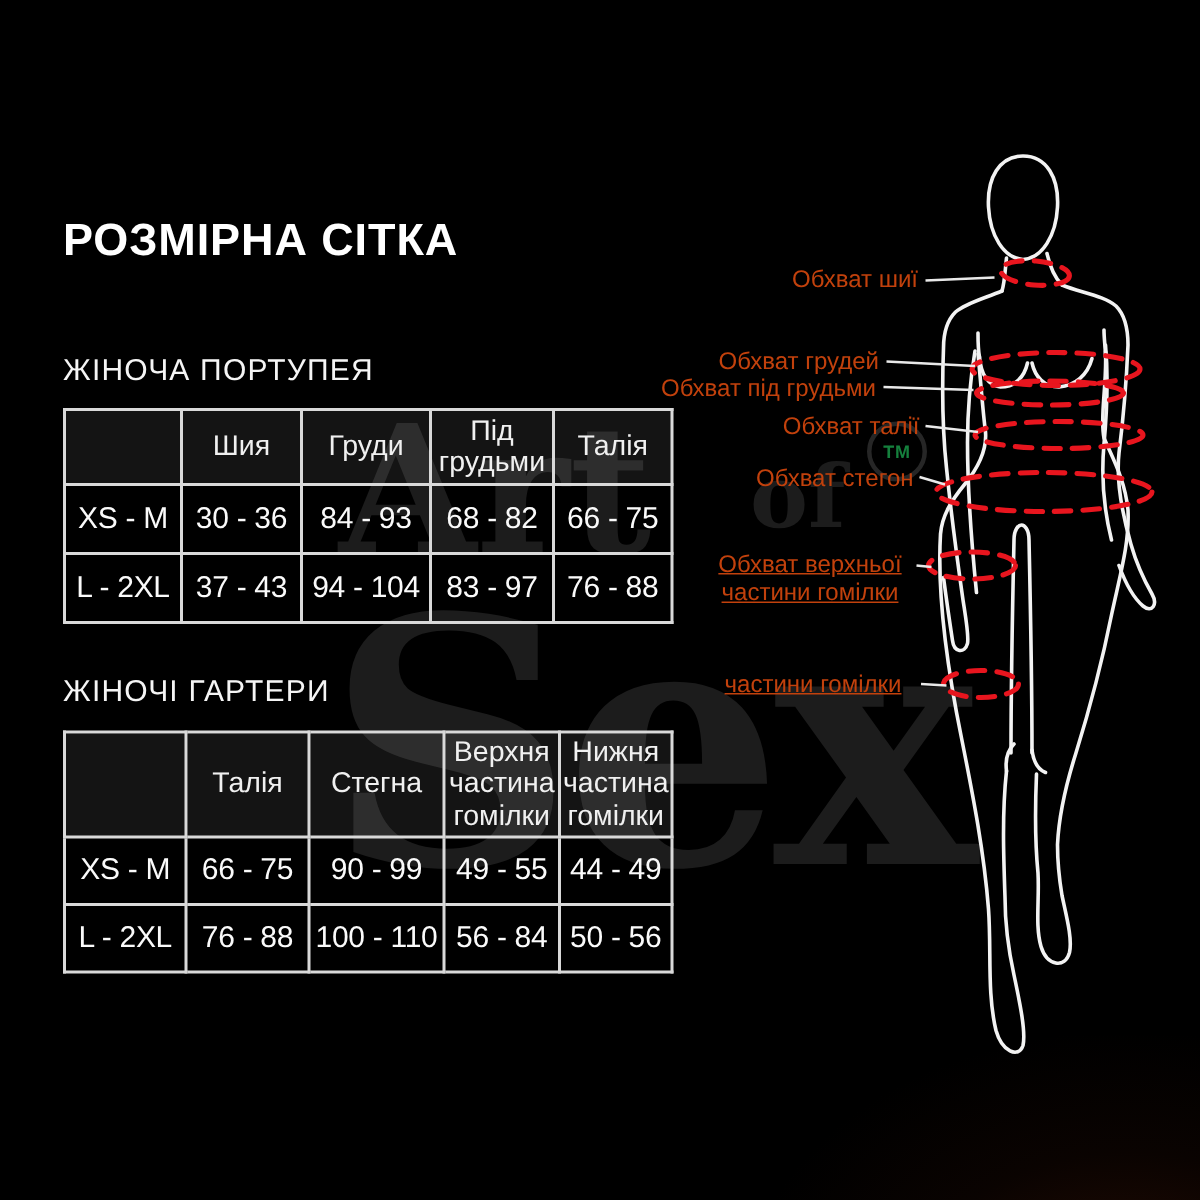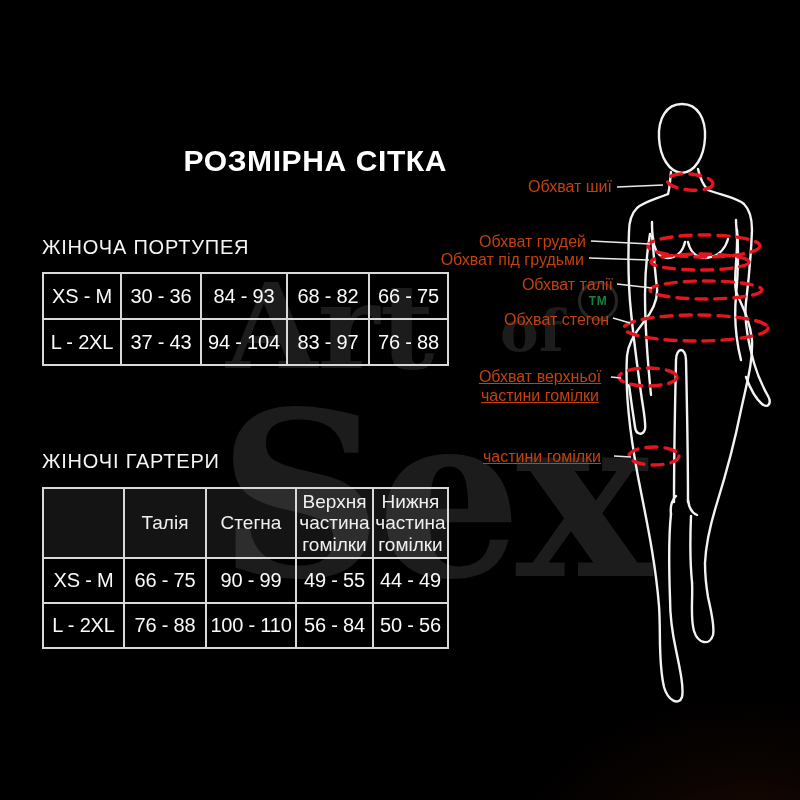--- a/index.html
+++ b/index.html
@@ -17,21 +17,21 @@
   .wm-art{left:226px;top:268px;font-size:118px;font-weight:600;}
   .wm-of{left:500px;top:302px;font-size:58px;font-weight:600;text-align:right;}
   .wm-sex{left:218px;top:382px;font-size:228px;font-weight:600;letter-spacing:-6px;}
   .wm-tm{
     position:absolute;left:578px;top:281px;width:34px;height:34px;border:3px solid #262626;
     border-radius:50%;display:flex;align-items:center;justify-content:center;
     font-family:"Liberation Sans",sans-serif;font-size:12px;font-weight:bold;color:#15803d;letter-spacing:0.5px;
   }
   
   .page-title{
-    position:absolute;left:42px;top:144px;width:405px;text-align:right;
+    position:absolute;left:42px;top:144px;width:405px;text-align:left;
     font-size:30px;font-weight:700;letter-spacing:0.6px;color:#fff;
   }
   .section-title{
     position:absolute;left:42px;width:405px;
     font-size:20px;font-weight:400;letter-spacing:0.8px;color:#f5f5f5;
   }
   .st-1{top:236px;} .st-2{top:450px;}
   
   table.size-table{
     position:absolute;left:42px;width:405px;border-collapse:collapse;table-layout:fixed;
@@ -82,20 +82,27 @@
   <div class="section-title st-1">ЖІНОЧА ПОРТУПЕЯ</div>
   <table class="size-table t1">
     <colgroup>
       <col style="width:78px">
         <col style="width:80px">
         <col style="width:86px">
         <col style="width:82px">
         <col style="width:79px">
     </colgroup>
     <tbody>
+        <tr class="head">
+      <th></th>
+      <th>Шия</th>
+      <th>Груди</th>
+      <th>Під грудьми</th>
+      <th>Талія</th>
+    </tr>
     <tr class="data">
       <td>XS - M</td>
       <td>30 - 36</td>
       <td>84 - 93</td>
       <td>68 - 82</td>
       <td>66 - 75</td>
     </tr>
     <tr class="data">
       <td>L - 2XL</td>
       <td>37 - 43</td>

